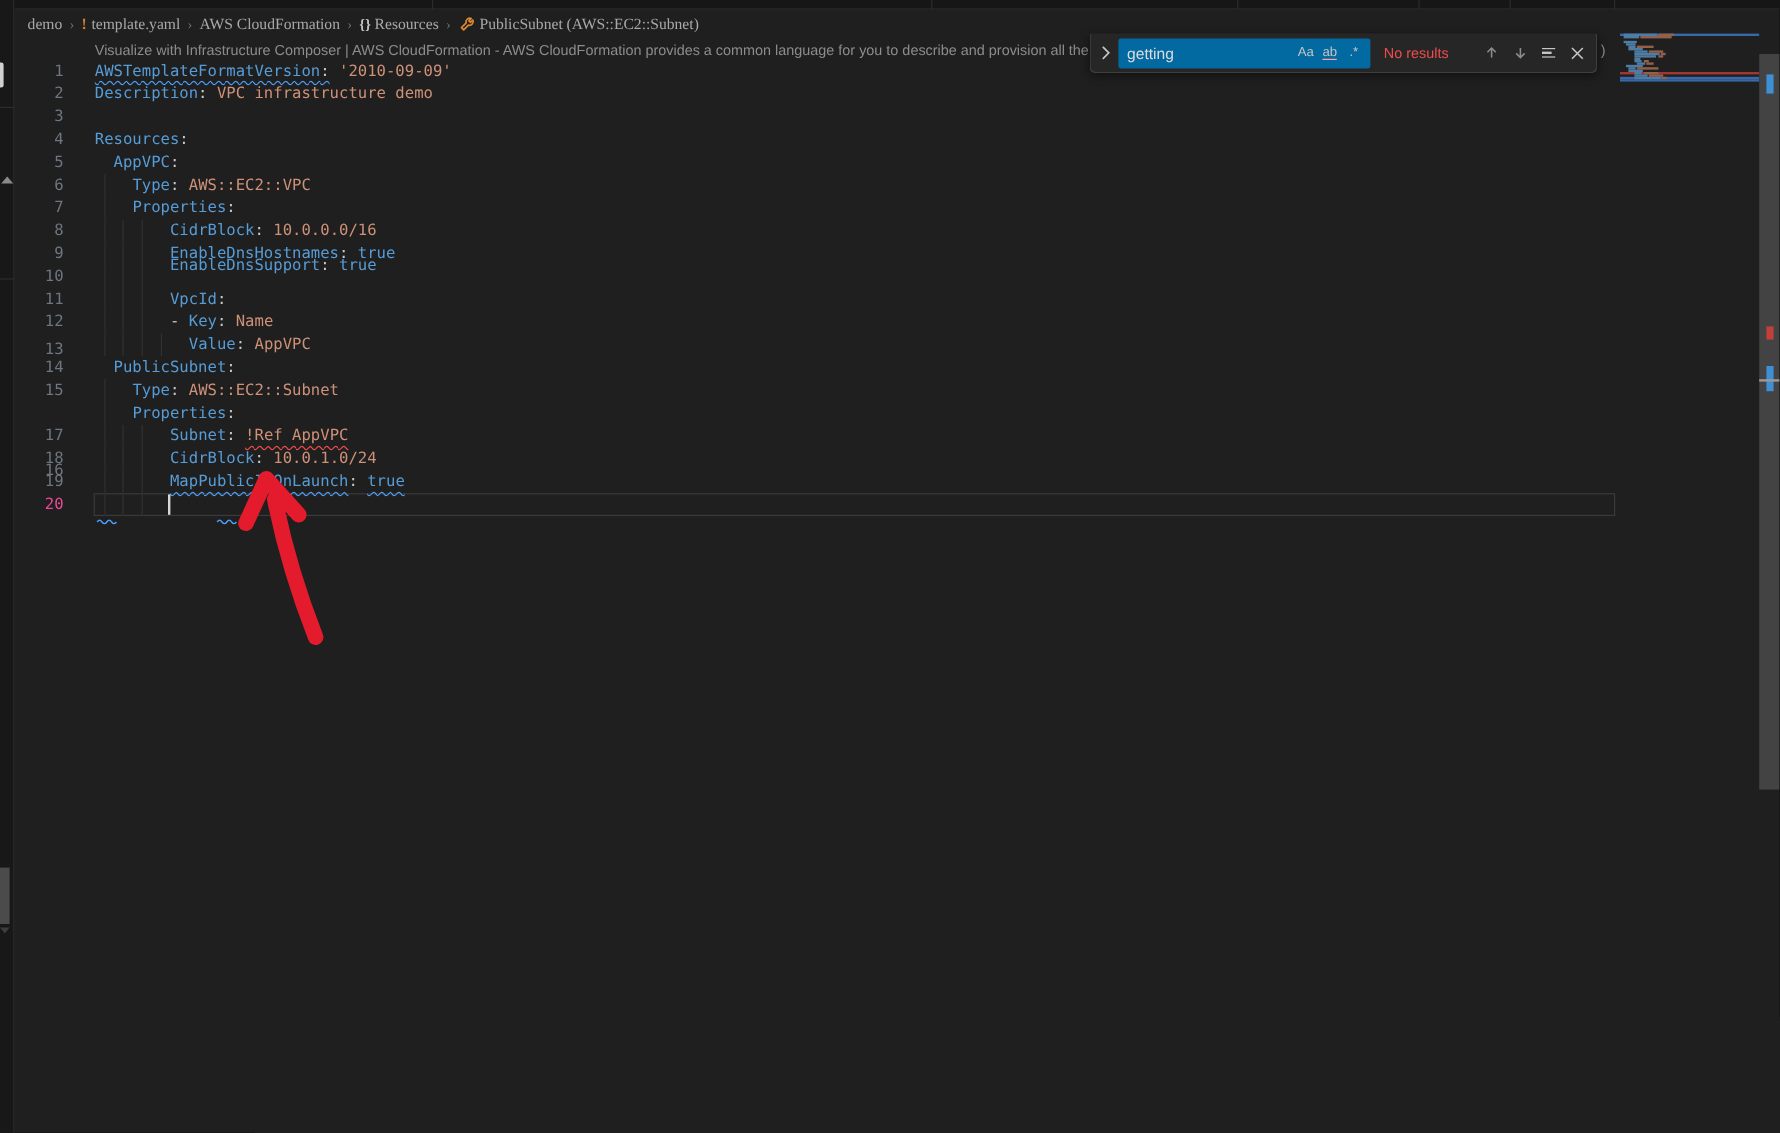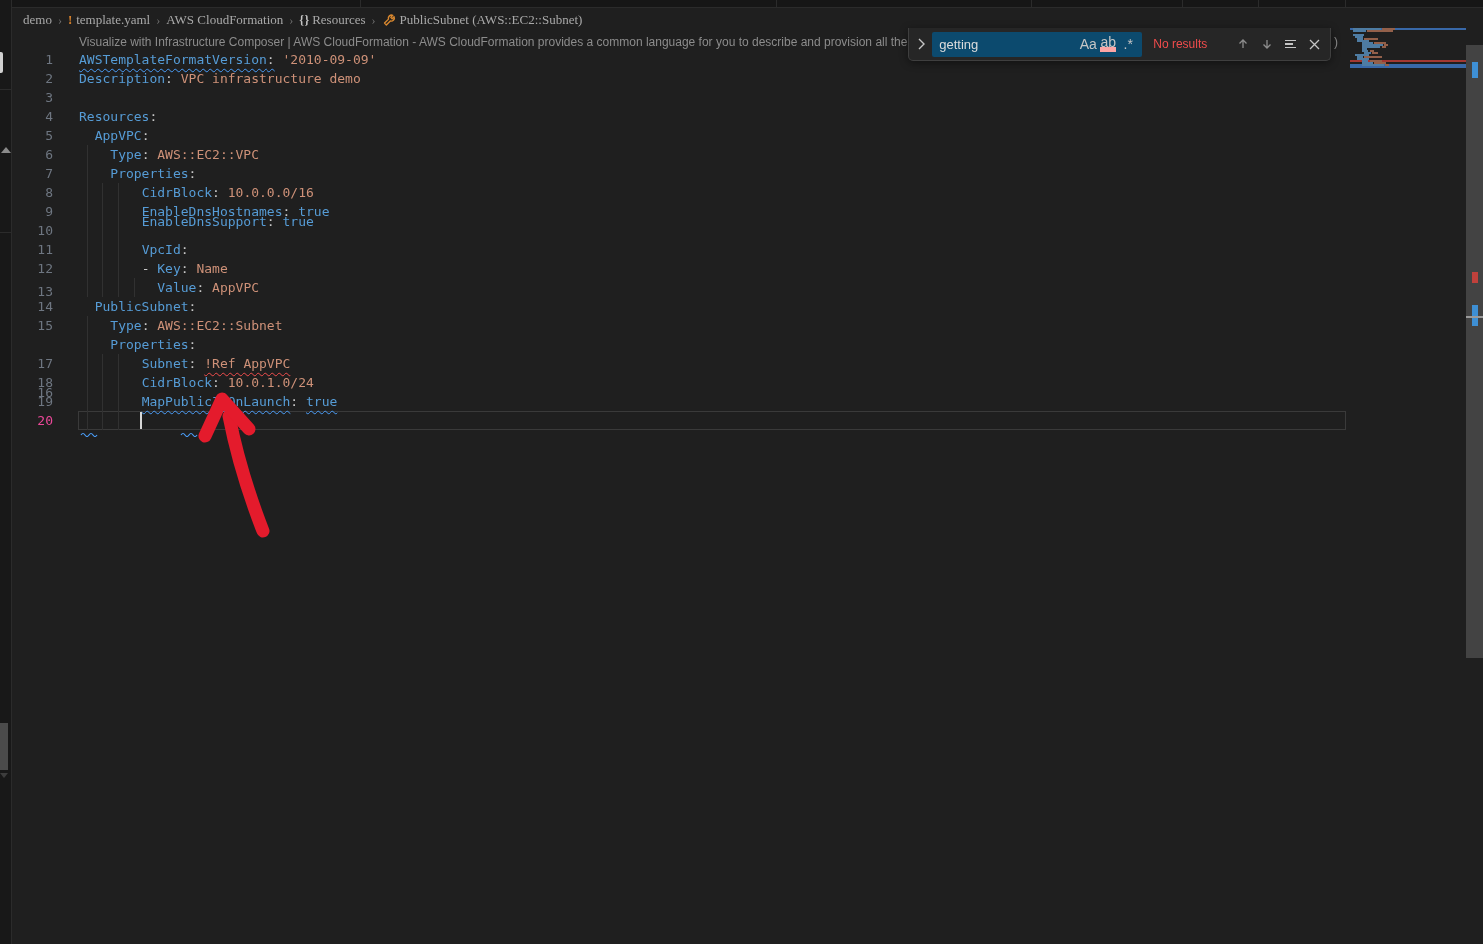--- a/index.html
+++ b/index.html
@@ -46,24 +46,24 @@
   .sq-red{text-decoration:underline;text-decoration-style:wavy;text-decoration-color:var(--c-error);text-decoration-thickness:1px;text-underline-offset:4px;}
   .cur-line{position:absolute;left:66px;top:383px;width:1268px;height:19px;border:1px solid #3a3a3a;}
   .cursor{position:absolute;left:128px;top:384px;width:2px;height:17px;background:#d7d7d7;}
   .mini-squiggle{position:absolute;}
 
   
   .find-widget{position:absolute;left:908px;top:28px;width:423px;height:33px;background:#262626;
                border:1px solid #3f3f3f;border-top:none;border-radius:0 0 5px 5px;box-shadow:0 2px 8px rgba(0,0,0,.45);
                display:flex;align-items:center;padding:0 5px;gap:3px;font-family:"Liberation Sans",sans-serif;}
   .fw-toggle{width:16px;height:25px;display:flex;align-items:center;justify-content:center;color:#c5c5c5;cursor:pointer;}
-  .fw-input{width:220px;height:25px;background:#0c4a6e;border-radius:2px;display:flex;align-items:center;padding:0 4px 0 7px;}
+  .fw-input{width:220px;height:25px;background:#0369a1;border-radius:2px;display:flex;align-items:center;padding:0 4px 0 7px;}
   .fw-query{flex:1;color:#dcdcdc;font-size:13px;}
-  .fw-opt{width:20px;height:20px;display:flex;align-items:center;justify-content:center;color:#c5c5c5;font-size:14px;cursor:pointer;border-radius:3px;}
-  .fw-opt .ww{border-bottom:5px solid #fca5a5;line-height:10px;}
+  .fw-opt{width:20px;height:20px;display:flex;align-items:center;justify-content:center;color:#c5c5c5;font-size:11px;cursor:pointer;border-radius:3px;}
+  .fw-opt .ww{border-bottom:1px solid #fca5a5;line-height:10px;}
   .fw-status{color:#f14c4c;font-size:12px;margin:0 8px;min-width:68px;}
   .fw-btn{width:22px;height:22px;display:flex;align-items:center;justify-content:center;color:#c5c5c5;cursor:pointer;border-radius:3px;font-size:13px;}
   .fw-btn.dim{color:#7d7d7d;}
   .sel-icon{display:inline-flex;flex-direction:column;gap:2px;}
   .sel-icon i{display:block;width:11px;height:1.5px;background:#c5c5c5;}
   .sel-icon i:nth-child(2){width:8px;}
 
   
   .minimap{position:absolute;left:1350px;top:28px;width:116px;height:120px;cursor:pointer;}
   .mm-row{position:absolute;height:2px;}

